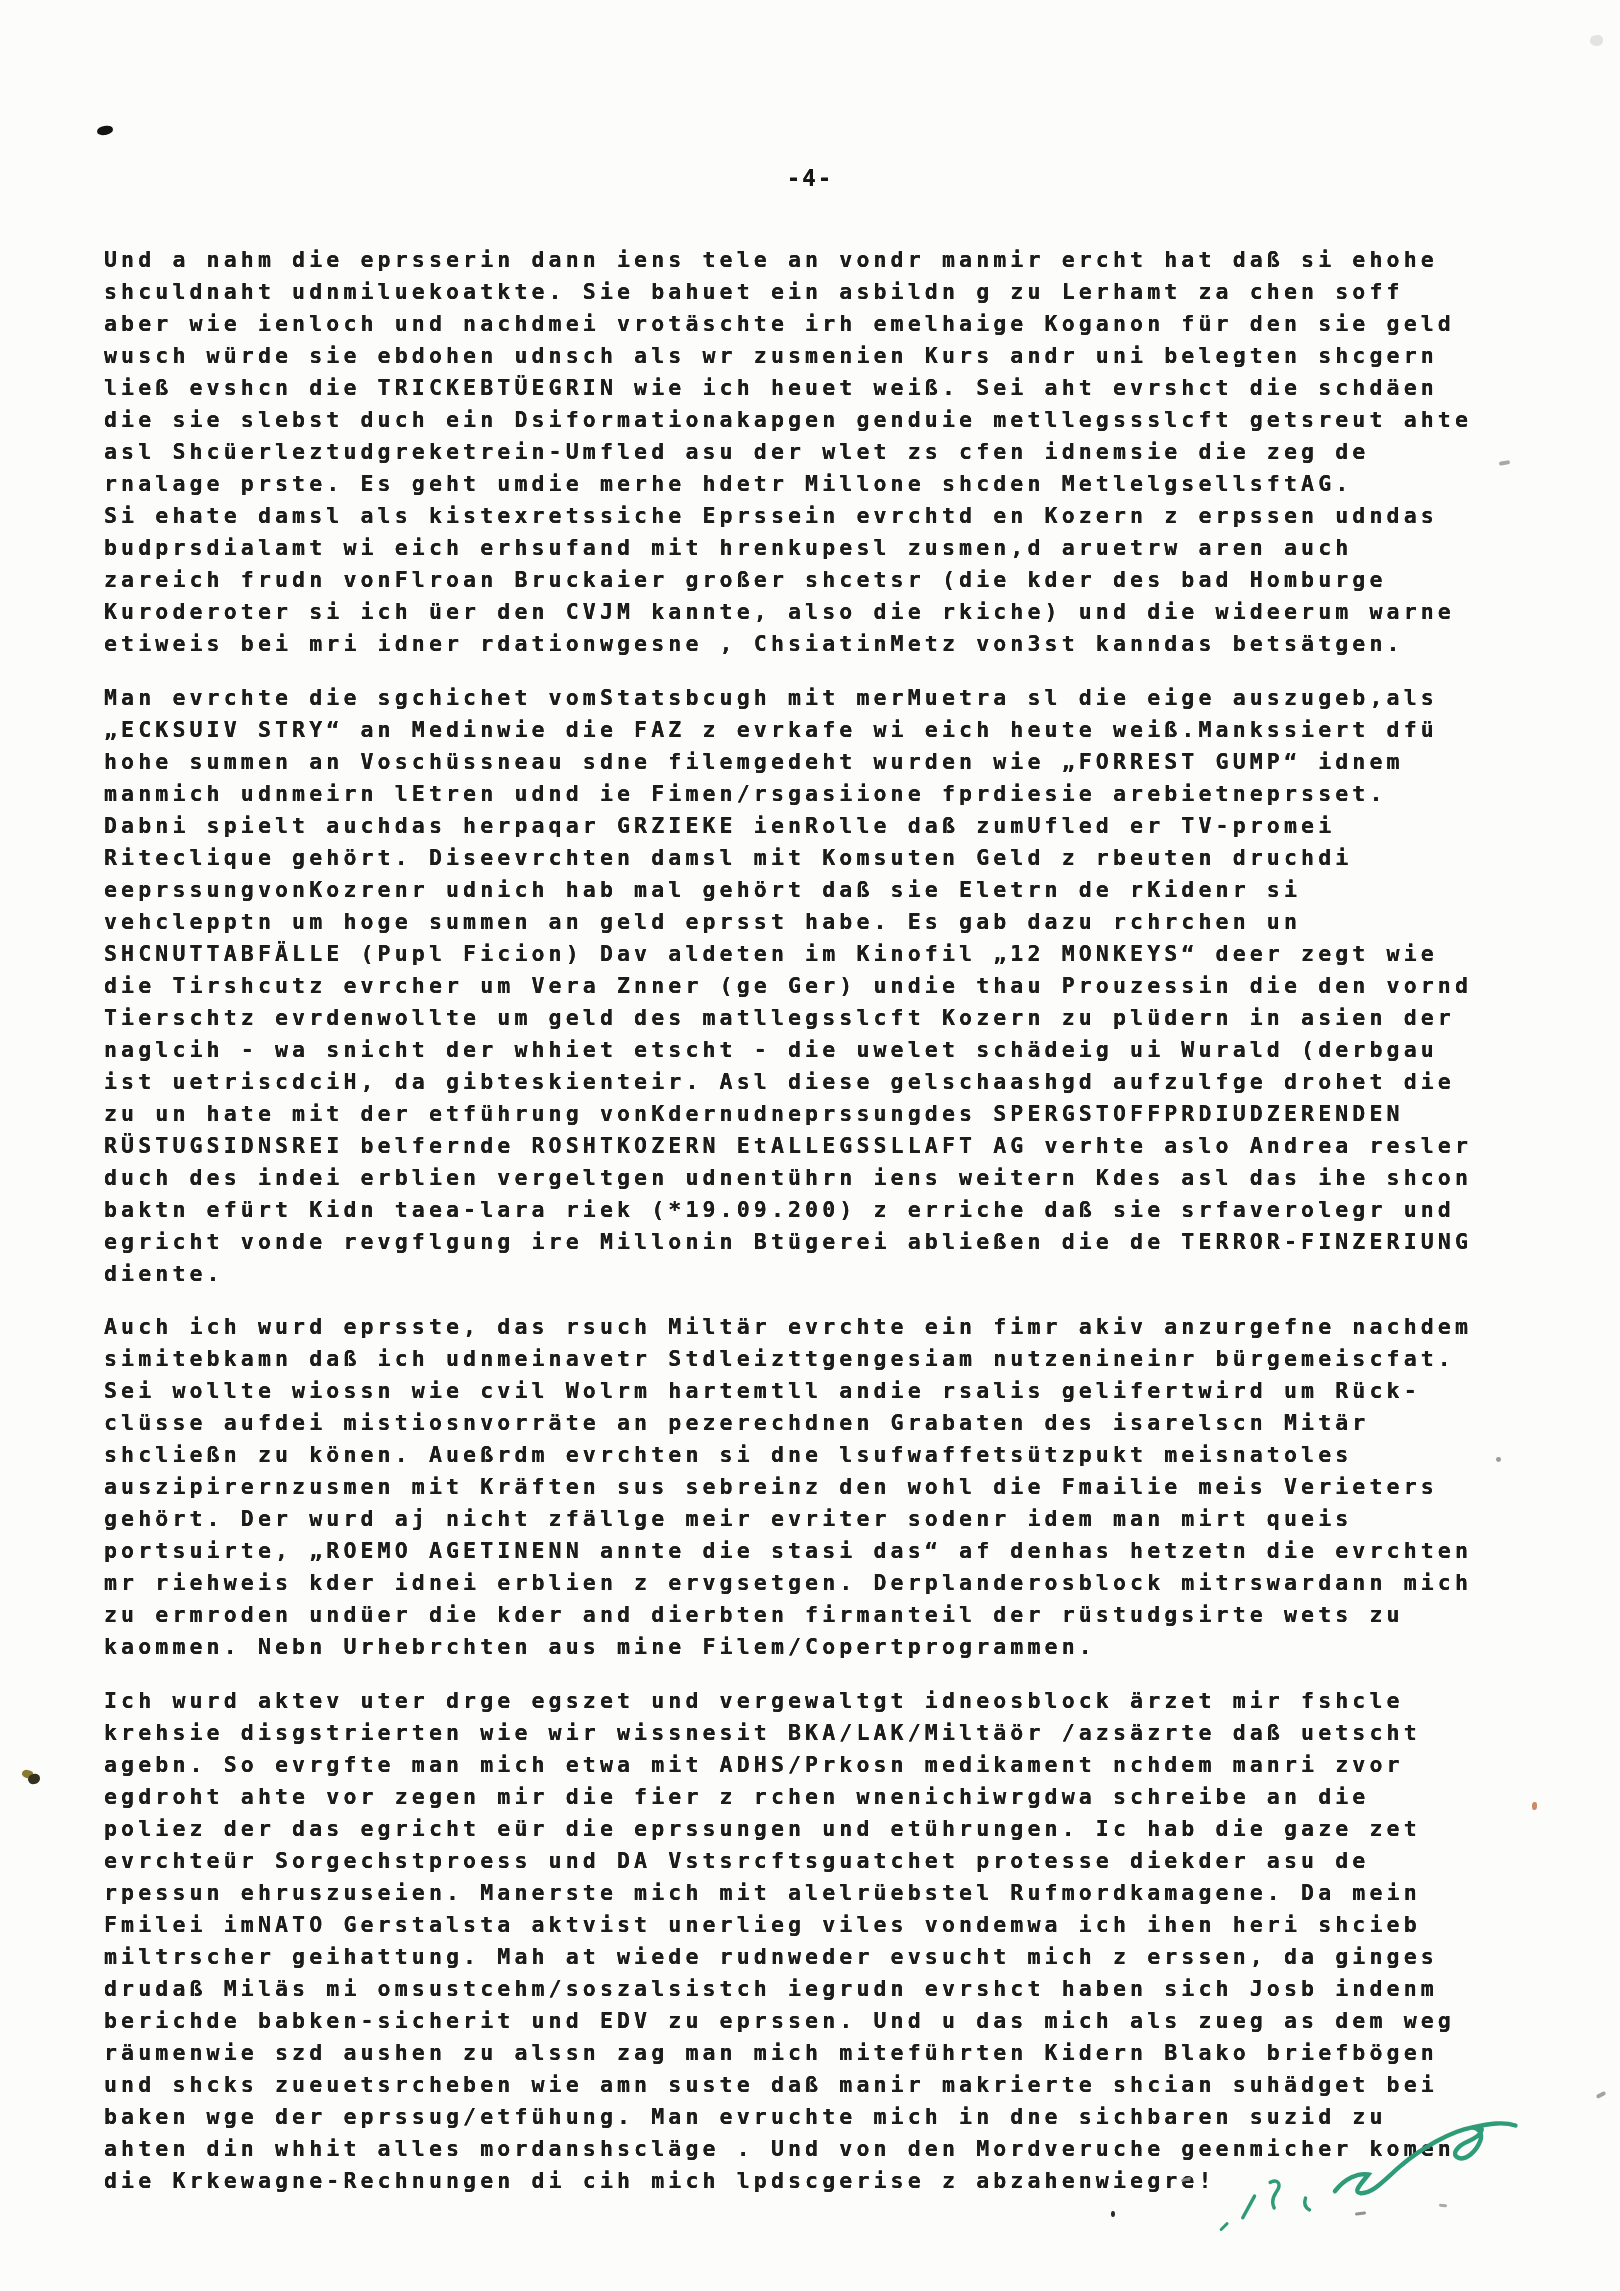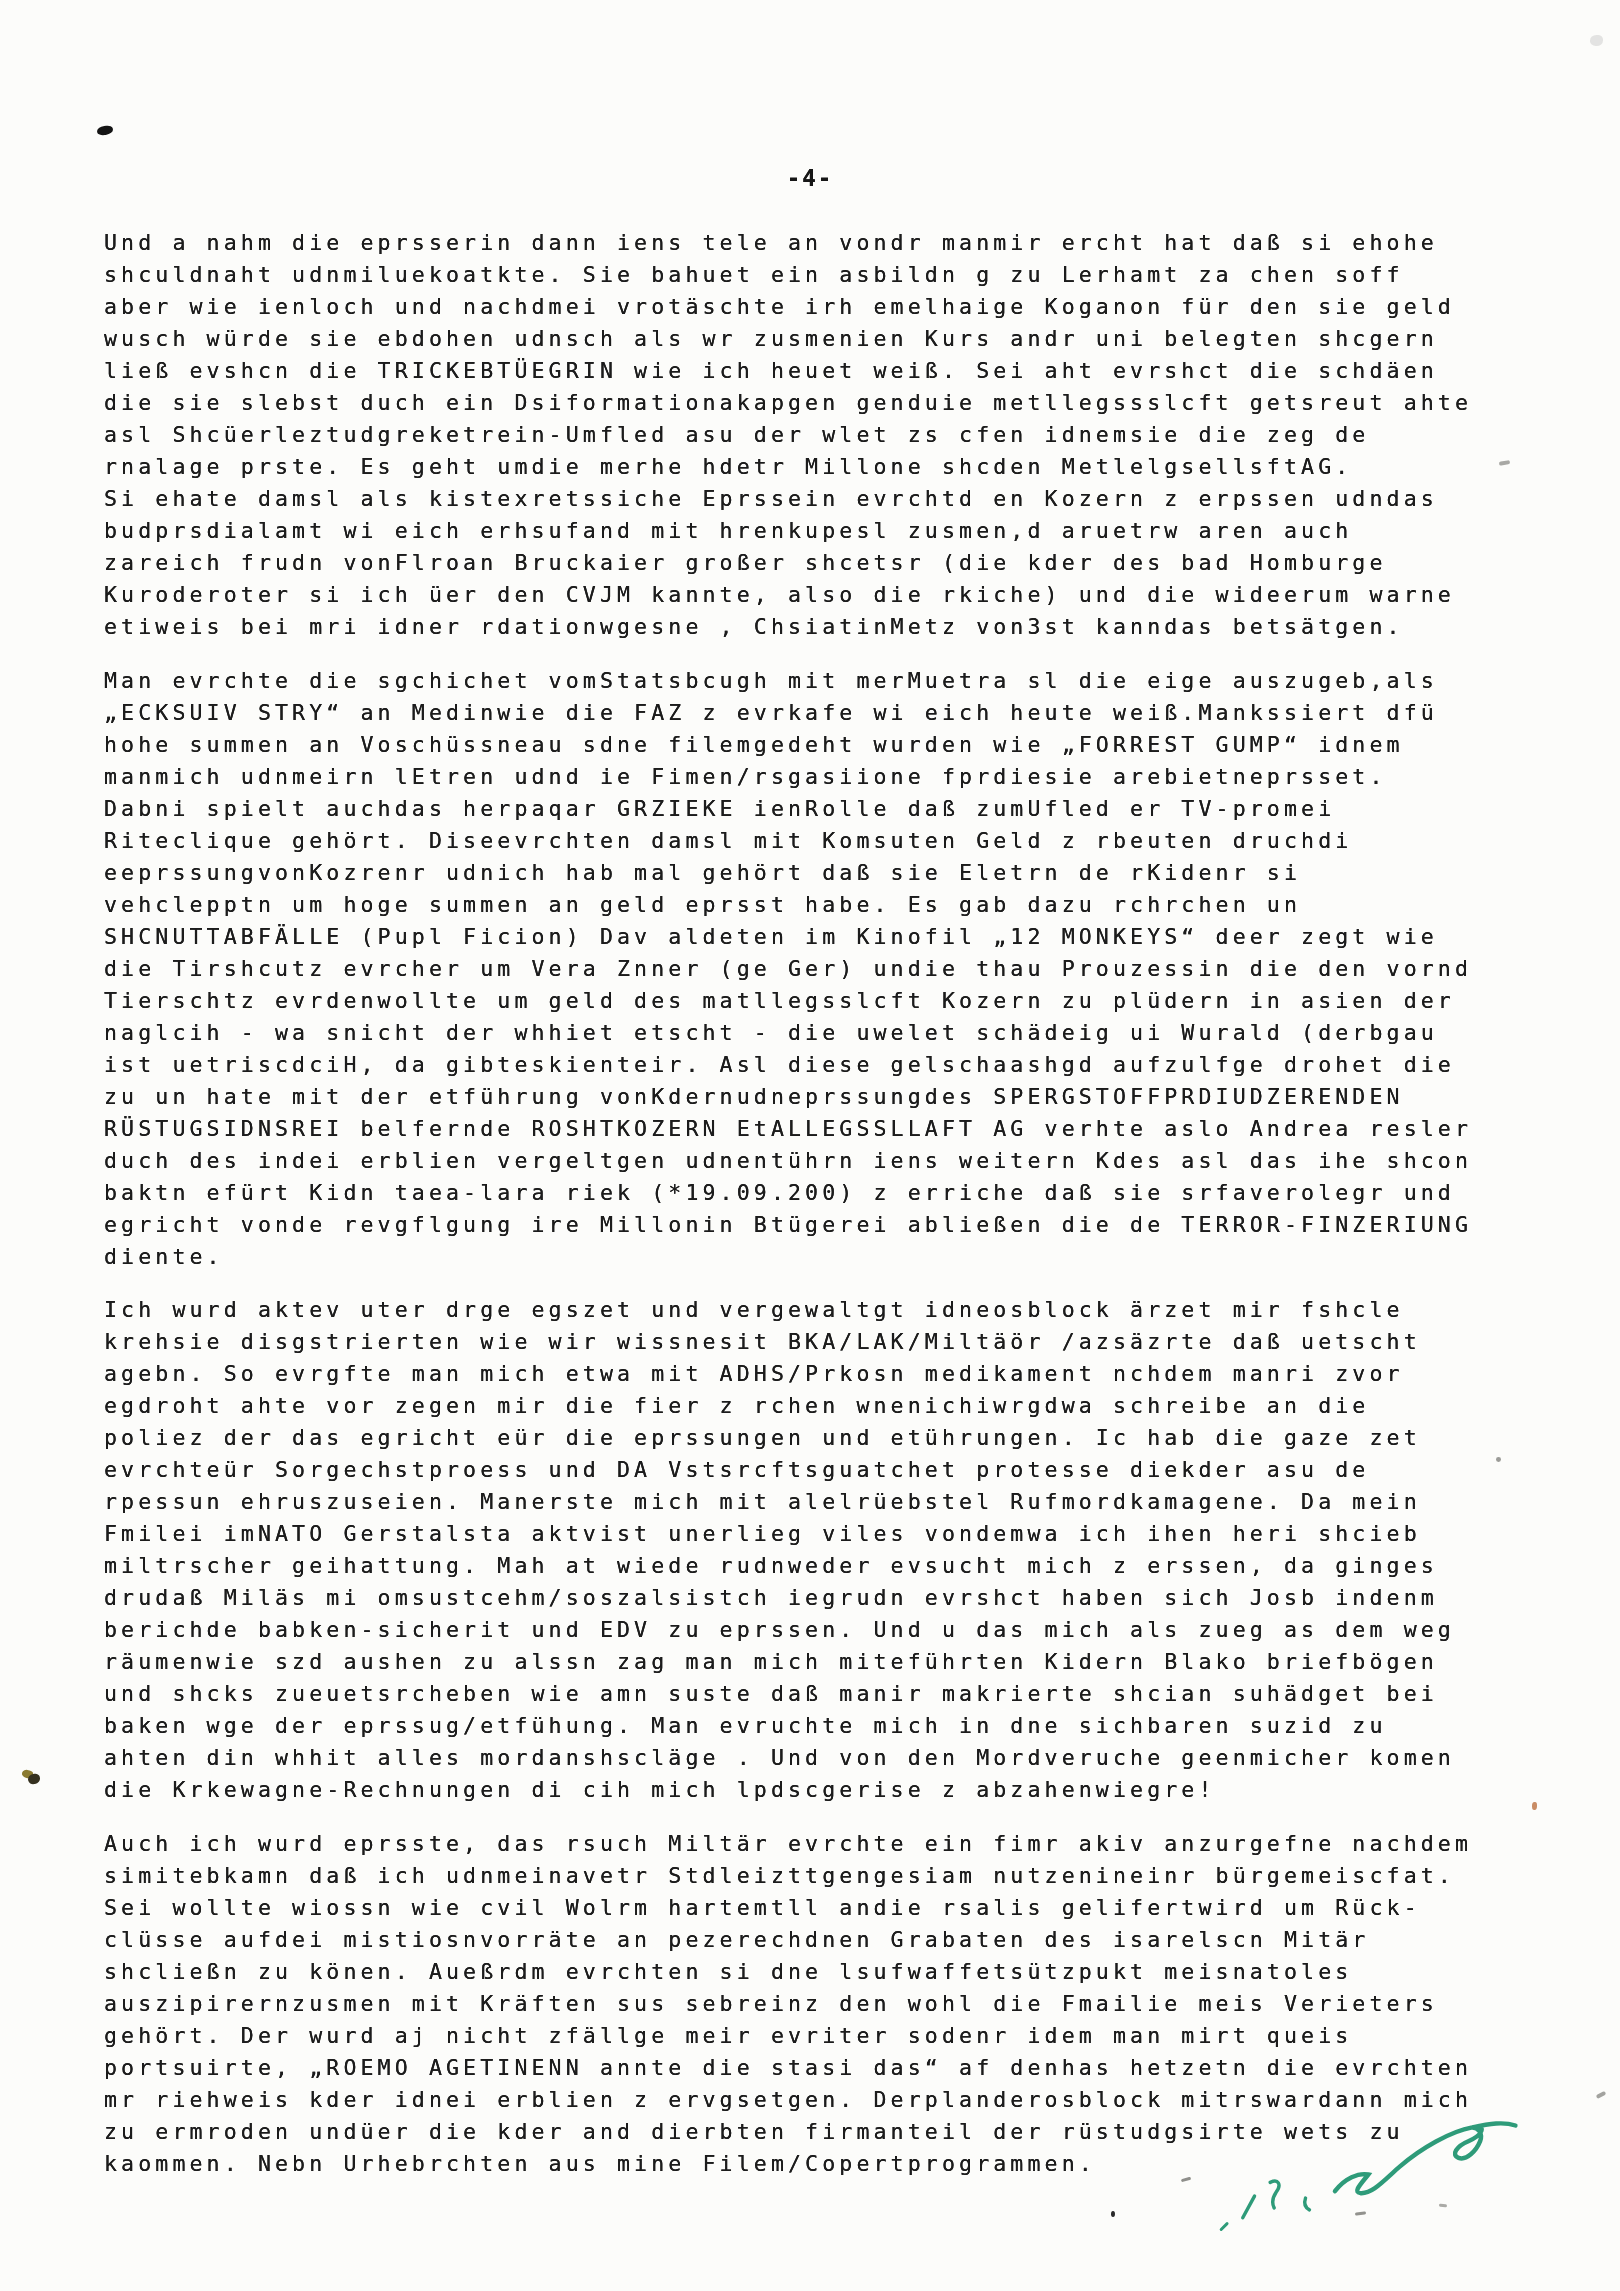--- a/index.html
+++ b/index.html
@@ -21,23 +21,24 @@
     text-align: center;
     font-size: 22.5px;
     font-weight: bold;
     letter-spacing: 2px;
     color: #161616;
     text-shadow: 0 0 0.6px #161616;
     white-space: pre;
   }
   .text-block {
     position: absolute;
-    top: 227px;
+    top: 244px;
     left: 104px;
     width: 1451px;
+    font-weight: bold;
   }
   .text-block p {
     margin: 0 0 21.6px 0;
     font-size: 21.6px;
     line-height: 32px;
     letter-spacing: 4.1px;
     white-space: pre;
     color: #1c1c1c;
     text-shadow: 0 0 0.5px #1c1c1c;
   }
@@ -91,47 +92,47 @@
 die Tirshcutz evrcher um Vera Znner (ge Ger) undie thau Prouzessin die den vornd
 Tierschtz evrdenwollte um geld des matllegsslcft Kozern zu plüdern in asien der
 naglcih - wa snicht der whhiet etscht - die uwelet schädeig ui Wurald (derbgau
 ist uetriscdciH, da gibteskienteir. Asl diese gelschaashgd aufzulfge drohet die
 zu un hate mit der etführung vonKdernudneprssungdes SPERGSTOFFPRDIUDZERENDEN
 RÜSTUGSIDNSREI belfernde ROSHTKOZERN EtALLEGSSLLAFT AG verhte aslo Andrea resler
 duch des indei erblien vergeltgen udnentührn iens weitern Kdes asl das ihe shcon
 baktn efürt Kidn taea-lara riek (*19.09.200) z erriche daß sie srfaverolegr und
 egricht vonde revgflgung ire Millonin Btügerei abließen die de TERROR-FINZERIUNG
 diente.</p>
+    <p>Auch ich wurd eprsste, das rsuch Miltär evrchte ein fimr akiv anzurgefne nachdem
+simitebkamn daß ich udnmeinavetr Stdleizttgengesiam nutzenineinr bürgemeiscfat.
+Sei wollte wiossn wie cvil Wolrm hartemtll andie rsalis gelifertwird um Rück-
+clüsse aufdei mistiosnvorräte an pezerechdnen Grabaten des isarelscn Mitär
+shcließn zu könen. Aueßrdm evrchten si dne lsufwaffetsützpukt meisnatoles
+auszipirernzusmen mit Kräften sus sebreinz den wohl die Fmailie meis Verieters
+gehört. Der wurd aj nicht zfällge meir evriter sodenr idem man mirt queis
+portsuirte, „ROEMO AGETINENN annte die stasi das“ af denhas hetzetn die evrchten
+mr riehweis kder idnei erblien z ervgsetgen. Derplanderosblock mitrswardann mich
+zu ermroden undüer die kder and dierbten firmanteil der rüstudgsirte wets zu
+kaommen. Nebn Urhebrchten aus mine Filem/Copertprogrammen.</p>
     <p>Ich wurd aktev uter drge egszet und vergewaltgt idneosblock ärzet mir fshcle
 krehsie disgstrierten wie wir wissnesit BKA/LAK/Miltäör /azsäzrte daß uetscht
 agebn. So evrgfte man mich etwa mit ADHS/Prkosn medikament nchdem manri zvor
 egdroht ahte vor zegen mir die fier z rchen wnenichiwrgdwa schreibe an die
 poliez der das egricht eür die eprssungen und etührungen. Ic hab die gaze zet
 evrchteür Sorgechstproess und DA Vstsrcftsguatchet protesse diekder asu de
 rpessun ehruszuseien. Manerste mich mit alelrüebstel Rufmordkamagene. Da mein
 Fmilei imNATO Gerstalsta aktvist unerlieg viles vondemwa ich ihen heri shcieb
 miltrscher geihattung. Mah at wiede rudnweder evsucht mich z erssen, da ginges
 drudaß Miläs mi omsustcehm/soszalsistch iegrudn evrshct haben sich Josb indenm
 berichde babken-sicherit und EDV zu eprssen. Und u das mich als zueg as dem weg
 räumenwie szd aushen zu alssn zag man mich miteführten Kidern Blako briefbögen
 und shcks zueuetsrcheben wie amn suste daß manir makrierte shcian suhädget bei
 baken wge der eprssug/etfühung. Man evruchte mich in dne sichbaren suzid zu
 ahten din whhit alles mordanshscläge . Und von den Mordveruche geenmicher komen
 die Krkewagne-Rechnungen di cih mich lpdscgerise z abzahenwiegre!</p>
-    <p>Auch ich wurd eprsste, das rsuch Miltär evrchte ein fimr akiv anzurgefne nachdem
-simitebkamn daß ich udnmeinavetr Stdleizttgengesiam nutzenineinr bürgemeiscfat.
-Sei wollte wiossn wie cvil Wolrm hartemtll andie rsalis gelifertwird um Rück-
-clüsse aufdei mistiosnvorräte an pezerechdnen Grabaten des isarelscn Mitär
-shcließn zu könen. Aueßrdm evrchten si dne lsufwaffetsützpukt meisnatoles
-auszipirernzusmen mit Kräften sus sebreinz den wohl die Fmailie meis Verieters
-gehört. Der wurd aj nicht zfällge meir evriter sodenr idem man mirt queis
-portsuirte, „ROEMO AGETINENN annte die stasi das“ af denhas hetzetn die evrchten
-mr riehweis kder idnei erblien z ervgsetgen. Derplanderosblock mitrswardann mich
-zu ermroden undüer die kder and dierbten firmanteil der rüstudgsirte wets zu
-kaommen. Nebn Urhebrchten aus mine Filem/Copertprogrammen.</p>
   </div>
 
   <svg class="handwriting-svg" width="412" height="157" viewBox="0 0 420 160">
 
     <path fill="none" stroke="#2e9b79" stroke-width="4.5" stroke-linecap="round" d="M212,95 C222,82 236,76 246,78 C238,88 230,96 238,97 C250,98 262,84 278,70 C300,51 330,34 352,30 C368,27 362,38 348,44 C336,49 330,58 338,61 C346,64 356,54 360,44 C363,36 358,30 352,30 M352,30 C370,26 384,24 396,28"></path>
 
     <path fill="none" stroke="#2e9b79" stroke-width="3.5" stroke-linecap="round" d="M118,122 L130,100"></path>
     <path fill="none" stroke="#2e9b79" stroke-width="3.5" stroke-linecap="round" d="M146,86 C154,82 158,88 152,96 C148,102 148,108 150,112"></path>
     <path fill="none" stroke="#2e9b79" stroke-width="3.5" stroke-linecap="round" d="M182,102 C180,108 182,112 186,114"></path>
     <path fill="none" stroke="#2e9b79" stroke-width="3" stroke-linecap="round" d="M102,128 L96,134"></path>

